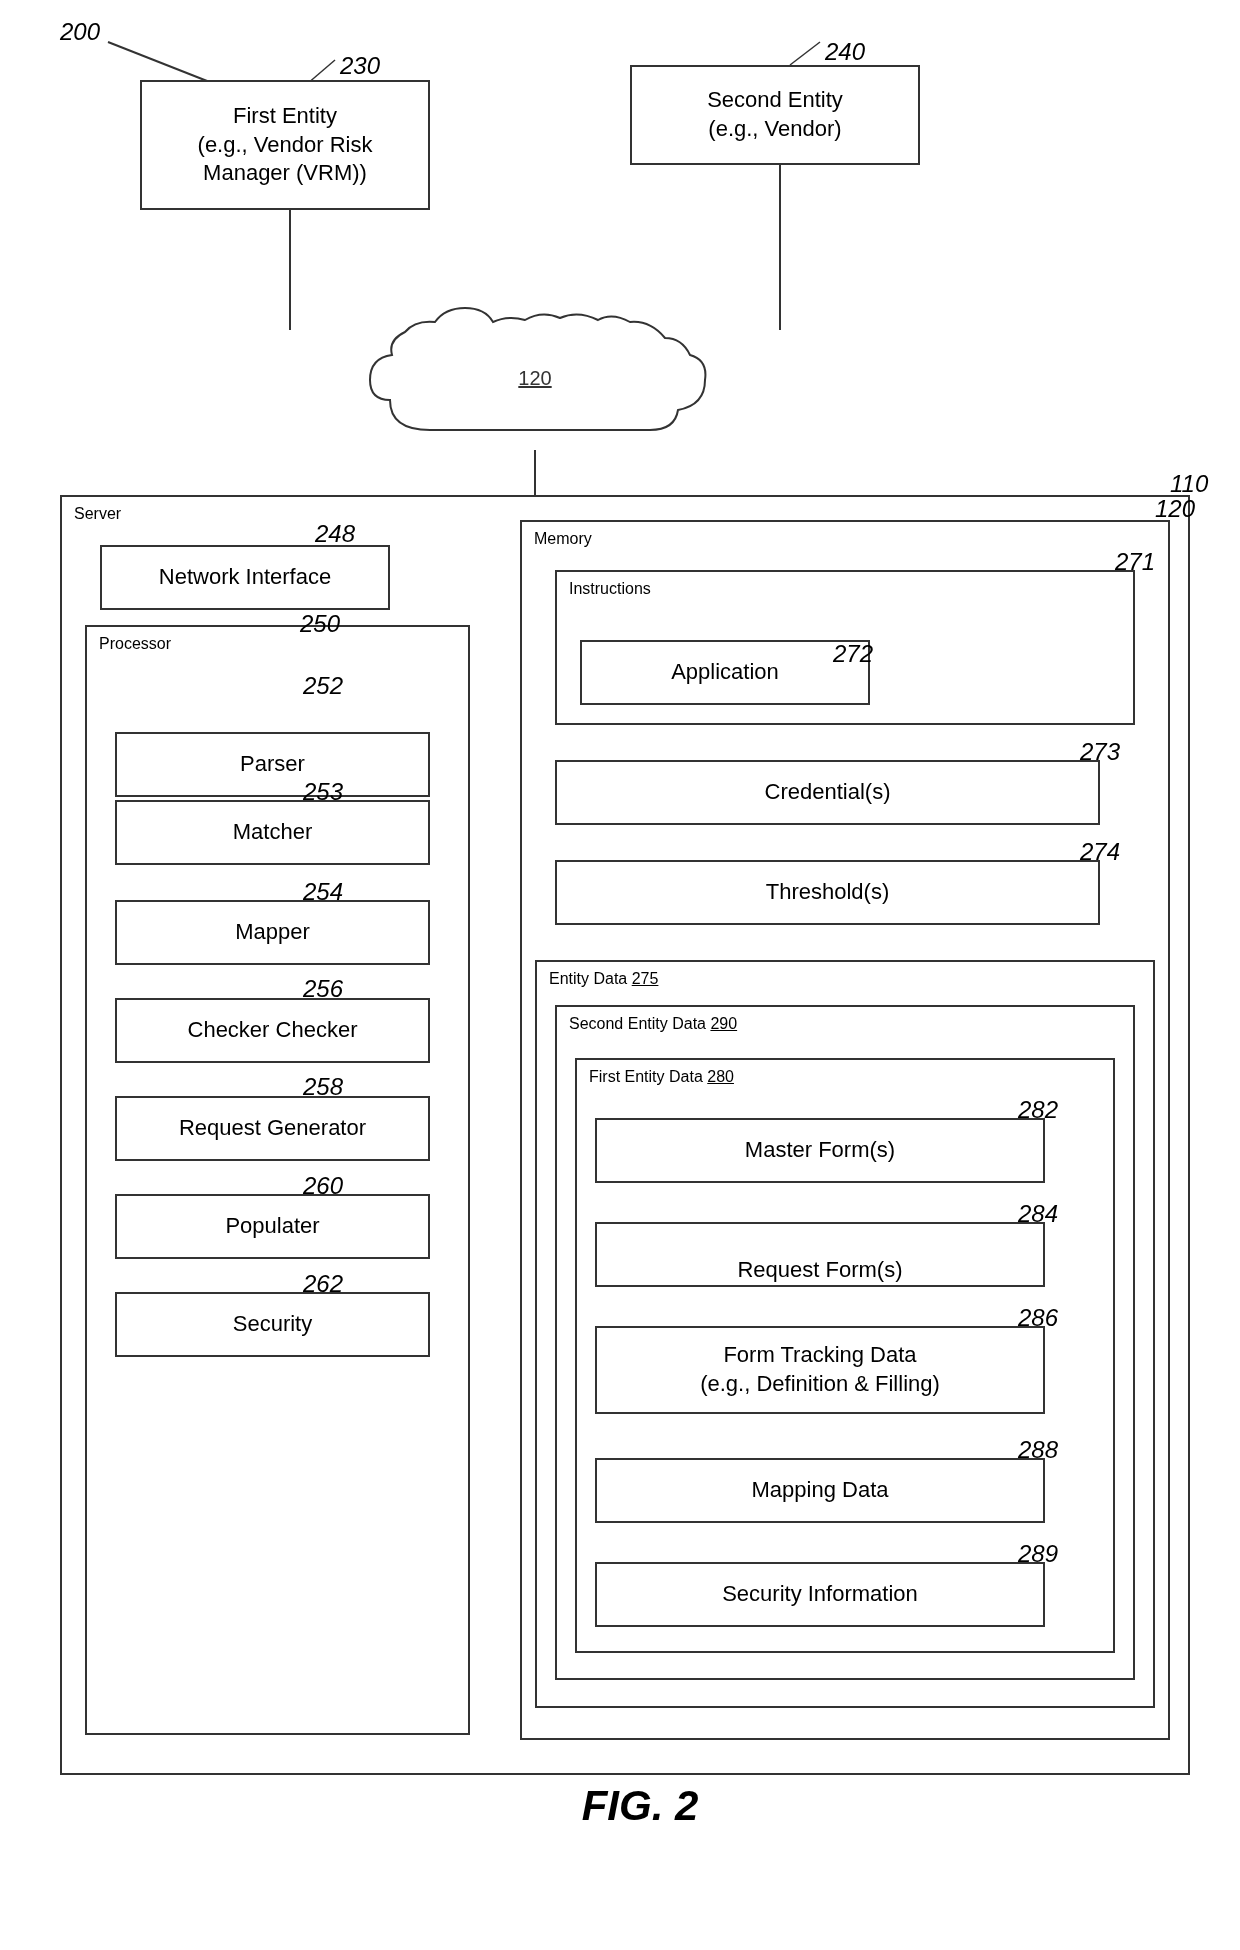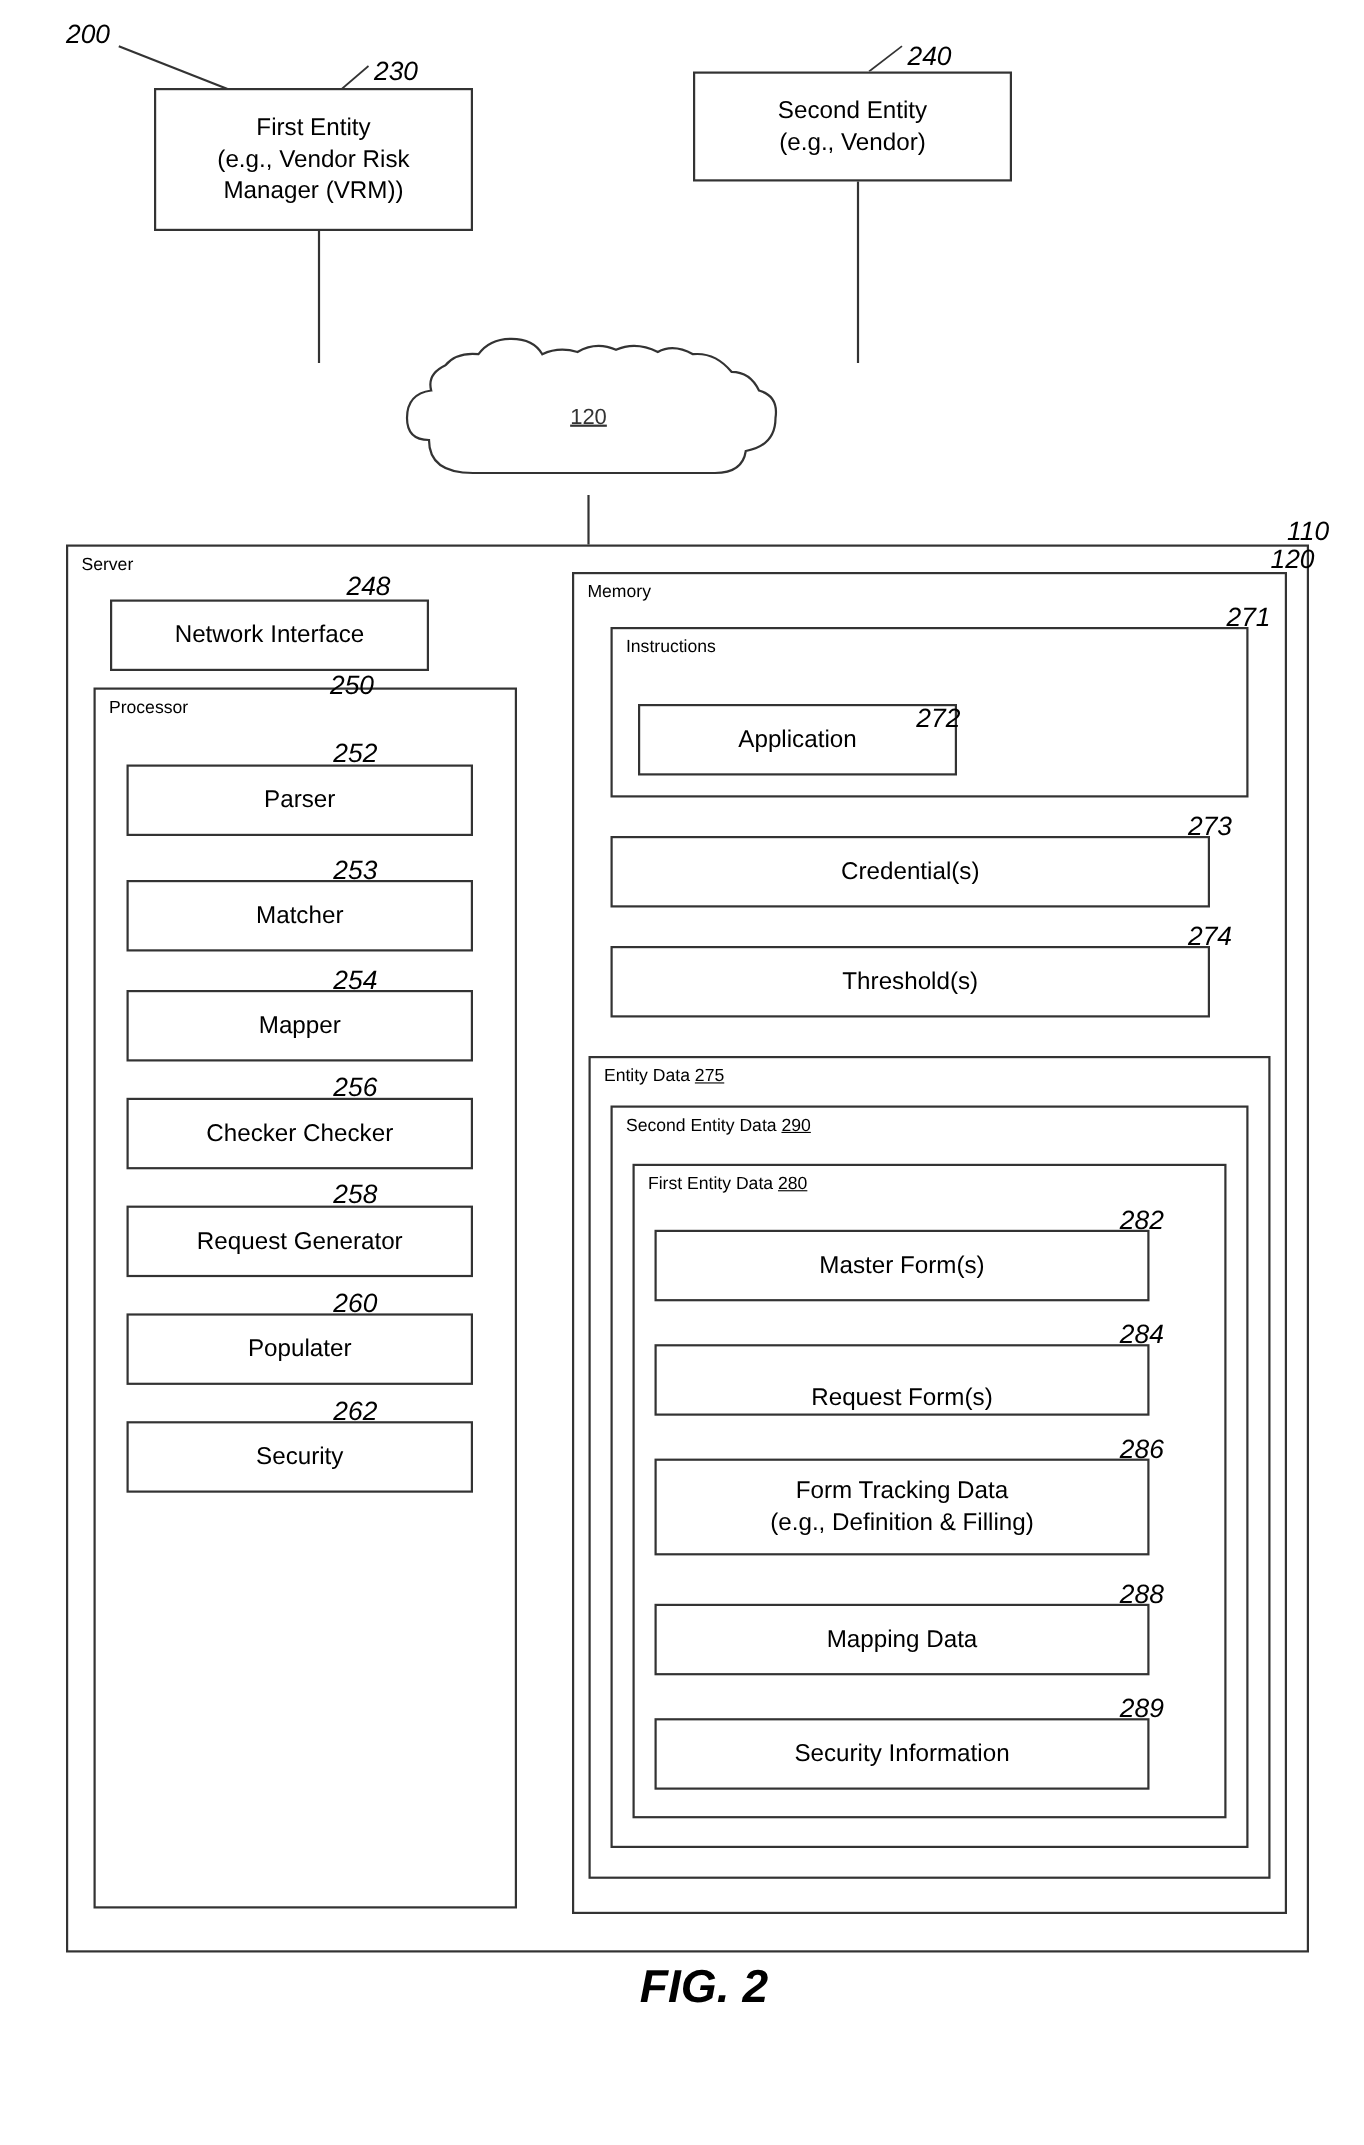--- a/index.html
+++ b/index.html
@@ -155,21 +155,21 @@
   </div>
 
   <div class="ref" style="top:520px; left:315px;">248</div>
 
   <div class="container-box" style="top:625px; left:85px; width:385px; height:1110px;">
     <span class="label-topleft">Processor</span>
   </div>
 
   <div class="ref" style="top:610px; left:300px;">250</div>
 
-  <div class="box" style="top:695px; left:115px; width:315px; height:65px;">
+  <div class="box" style="top:732px; left:115px; width:315px; height:65px;">
     <span>Parser</span>
   </div>
 
   <div class="ref" style="top:672px; left:303px;">252</div>
 
   <div class="box" style="top:800px; left:115px; width:315px; height:65px;">
     <span>Matcher</span>
   </div>
 
   <div class="ref" style="top:778px; left:303px;">253</div>

